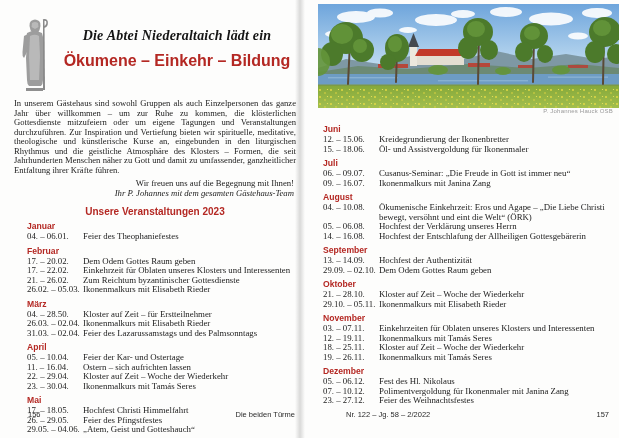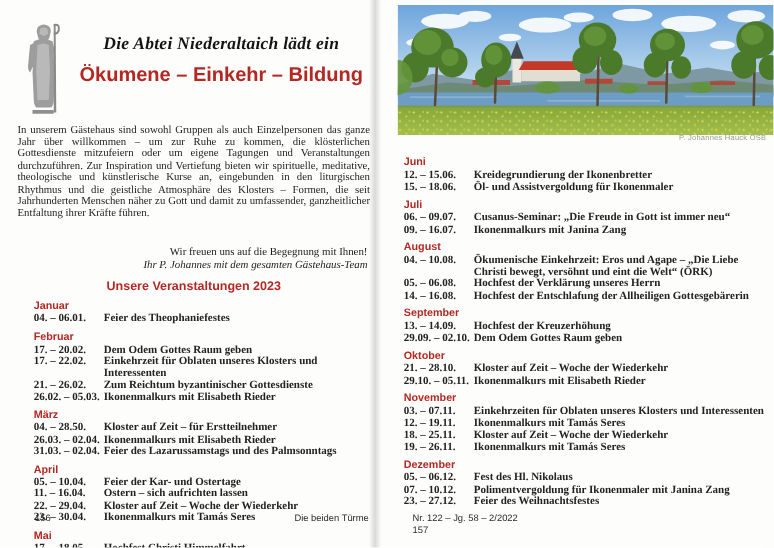--- a/index.html
+++ b/index.html
@@ -13,41 +13,41 @@
   .gutter{position:absolute;left:295px;top:0;width:10px;height:438px;
     background:linear-gradient(to right,rgba(0,0,0,0),rgba(0,0,0,0.14) 50%,rgba(0,0,0,0));}
   
   .page-left{position:absolute;left:0;top:0;width:300px;height:408px;padding:18px 4px 0 14px;box-sizing:border-box;}
   .lp-header{position:relative;min-height:72px;}
   .statue{position:absolute;left:4px;top:0;width:32px;height:74px;}
   .titles{margin-left:44px;text-align:center;padding-top:10px;}
   .doc-title{font-size:14px;font-weight:bold;font-style:italic;letter-spacing:.2px;color:#141414;}
   .doc-subtitle{font-family:"Liberation Sans",sans-serif;font-size:16px;font-weight:bold;color:var(--accent);margin-top:8px;}
   .intro{margin-top:9px;font-size:8.6px;line-height:9.5px;text-align:justify;color:#222;}
-  .greeting-block{margin-top:21px;text-align:right;font-size:8.7px;line-height:10px;padding-right:2px;}
+  .greeting-block{margin-top:3px;text-align:right;font-size:8.7px;line-height:10px;padding-right:2px;}
   .signature{font-style:italic;}
   .events-heading{margin-top:8px;text-align:center;font-family:"Liberation Sans",sans-serif;
     font-size:10px;font-weight:bold;color:var(--accent);}
   .months{margin-left:13px;margin-top:1px;}
   .month{margin-top:4px;}
   .month-name{font-family:"Liberation Sans",sans-serif;font-size:8.6px;font-weight:bold;color:var(--accent);line-height:10px;margin-bottom:1px;}
-  .event-row{display:flex;font-size:8.8px;line-height:9.5px;color:#222;font-weight:bold;}
+  .event-row{display:flex;font-size:8.8px;line-height:9.5px;color:#222;}
   .event-date{width:56px;flex:0 0 56px;}
   .event-desc{flex:1;}
   .lp-footer{position:absolute;left:28px;right:5px;top:410px;display:flex;justify-content:space-between;
     font-family:"Liberation Sans",sans-serif;font-size:7.5px;color:#2a2a2a;}
   
   .page-right{position:absolute;left:318px;top:0;width:301px;height:426px;}
   .photo{position:absolute;left:0;top:4px;width:301px;height:104px;overflow:hidden;}
   .photo svg{display:block;width:100%;height:100%;}
   .photo-caption{position:absolute;right:6px;top:108px;font-family:"Liberation Sans",sans-serif;
     font-size:6px;color:#9a9a9a;letter-spacing:.2px;}
   .rp-months{position:absolute;left:5px;right:3px;top:119px;}
-  .rp-footer{position:absolute;left:12px;right:10px;top:410px;display:flex;justify-content:space-between;
-    font-family:"Liberation Sans",sans-serif;font-size:7.5px;color:#2a2a2a;flex-direction:column;}
+  .rp-footer{position:absolute;left:28px;right:10px;top:410px;display:flex;justify-content:space-between;
+    font-family:"Liberation Sans",sans-serif;font-size:7.5px;color:#2a2a2a;}
 </style>
 </head>
 <body>
 
 <div class="spread">
 
   <div class="page-left">
     <div class="lp-header">
       <div class="statue">
         <svg viewBox="0 0 32 74" width="32" height="74">
@@ -293,21 +293,21 @@
           </div>
           <div class="event-row">
             <span class="event-date">14. – 16.08.</span>
             <span class="event-desc">Hochfest der Entschlafung der Allheiligen Gottesgebärerin</span>
           </div>
         </div>
         <div class="month">
           <div class="month-name">September</div>
           <div class="event-row">
             <span class="event-date">13. – 14.09.</span>
-            <span class="event-desc">Hochfest der Kreuzerhöhung</span>
+            <span class="event-desc">Hochfest der Authentizität</span>
           </div>
           <div class="event-row">
             <span class="event-date">29.09. – 02.10.</span>
             <span class="event-desc">Dem Odem Gottes Raum geben</span>
           </div>
         </div>
         <div class="month">
           <div class="month-name">Oktober</div>
           <div class="event-row">
             <span class="event-date">21. – 28.10.</span>

